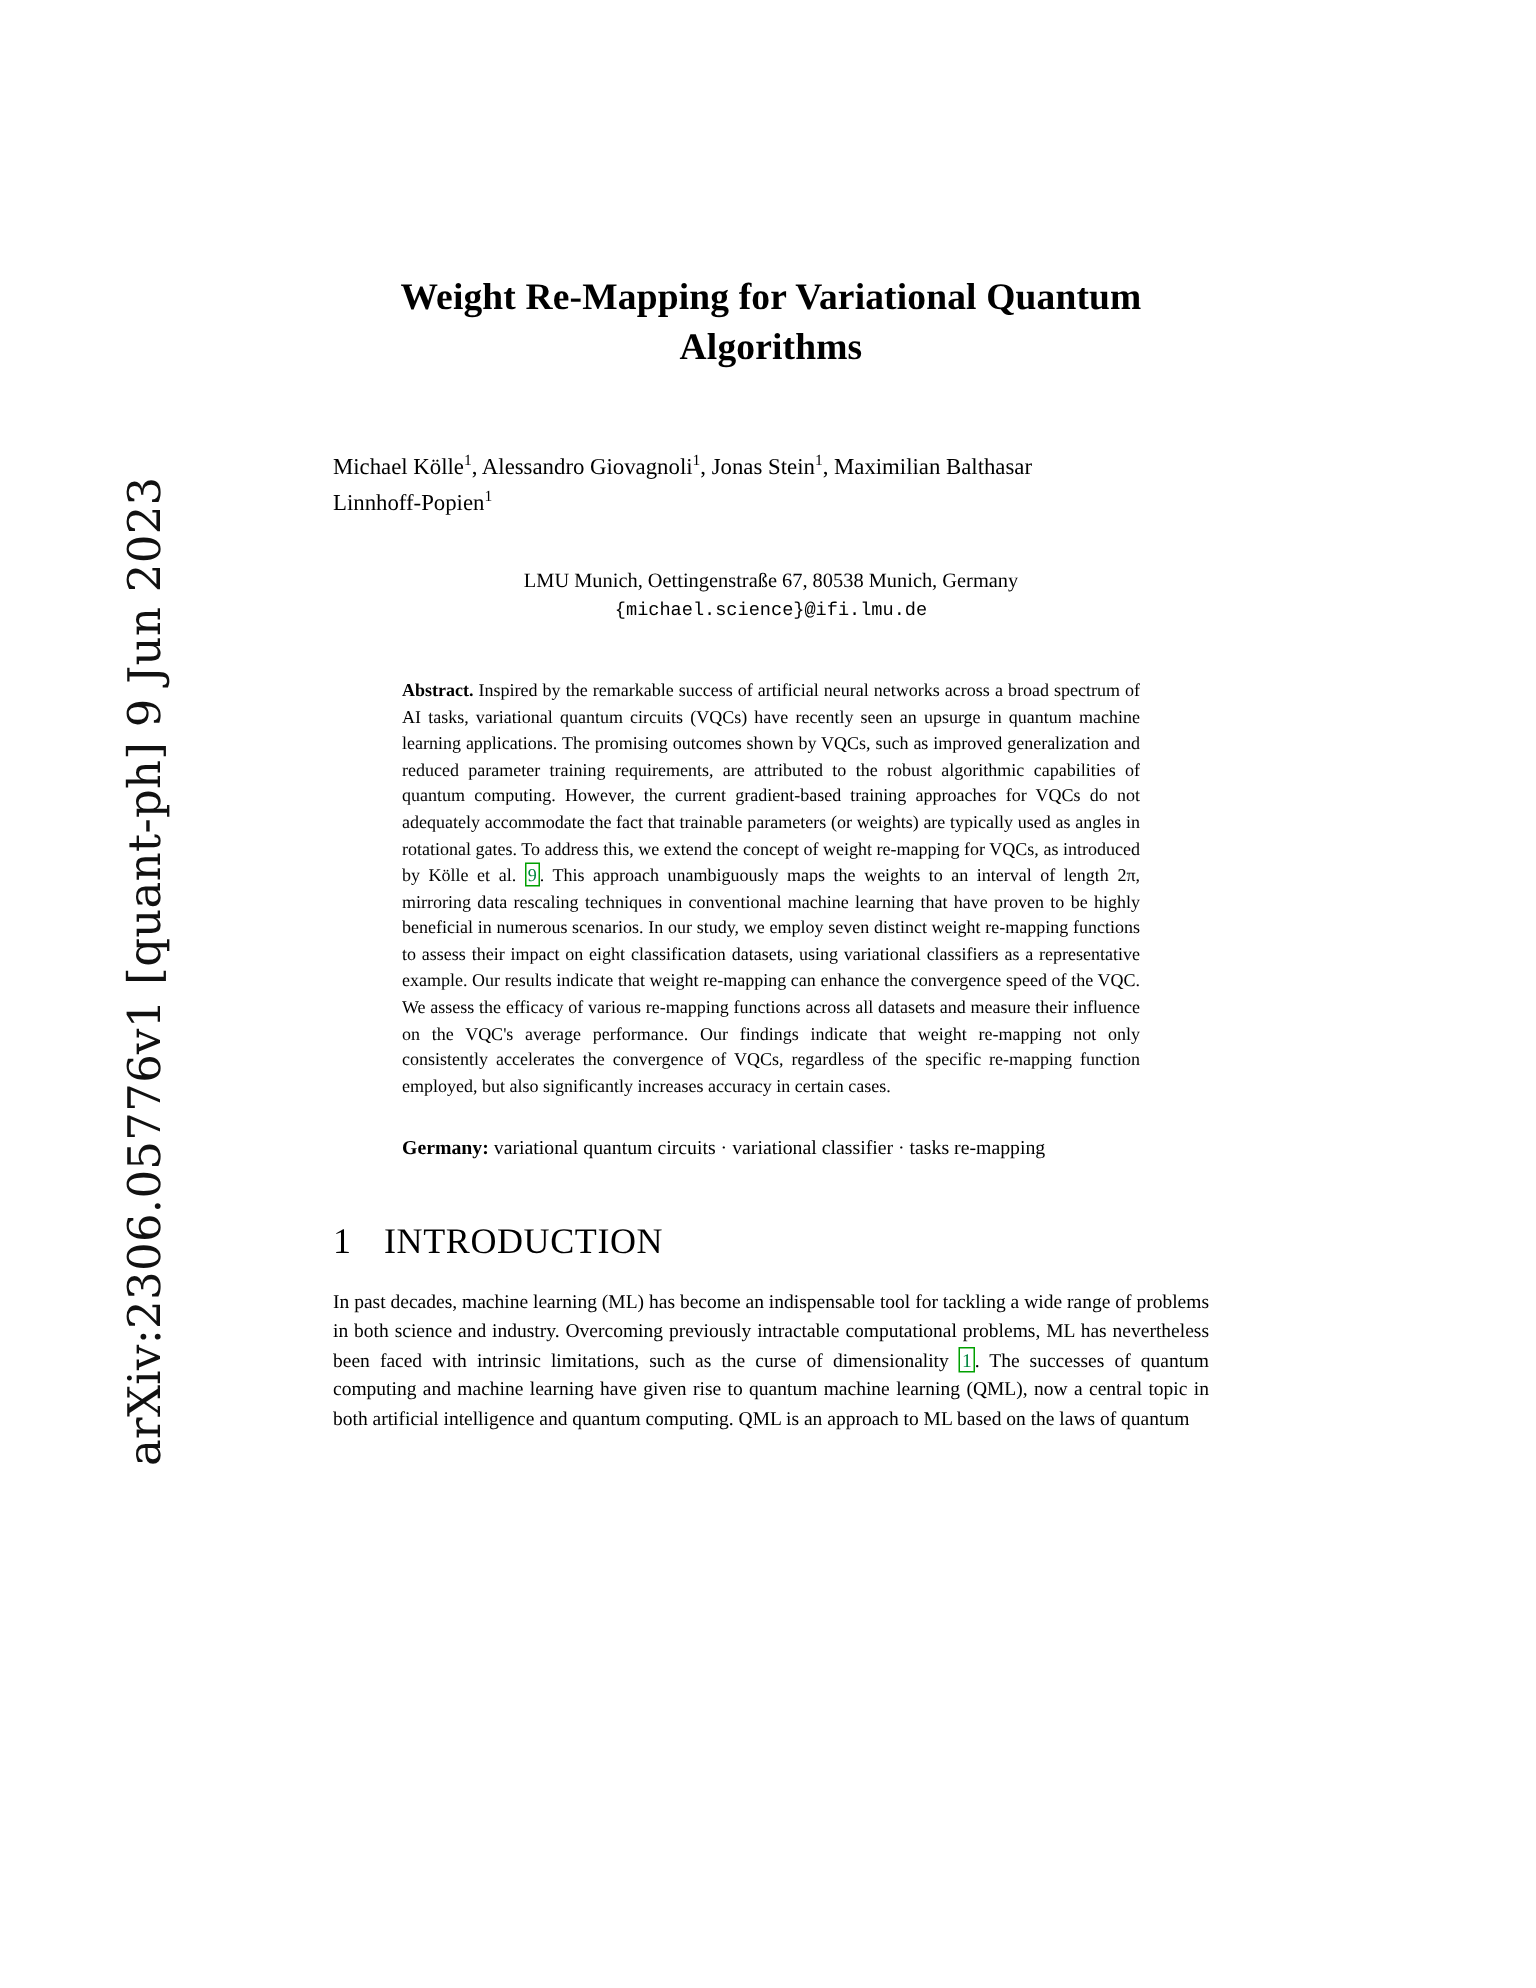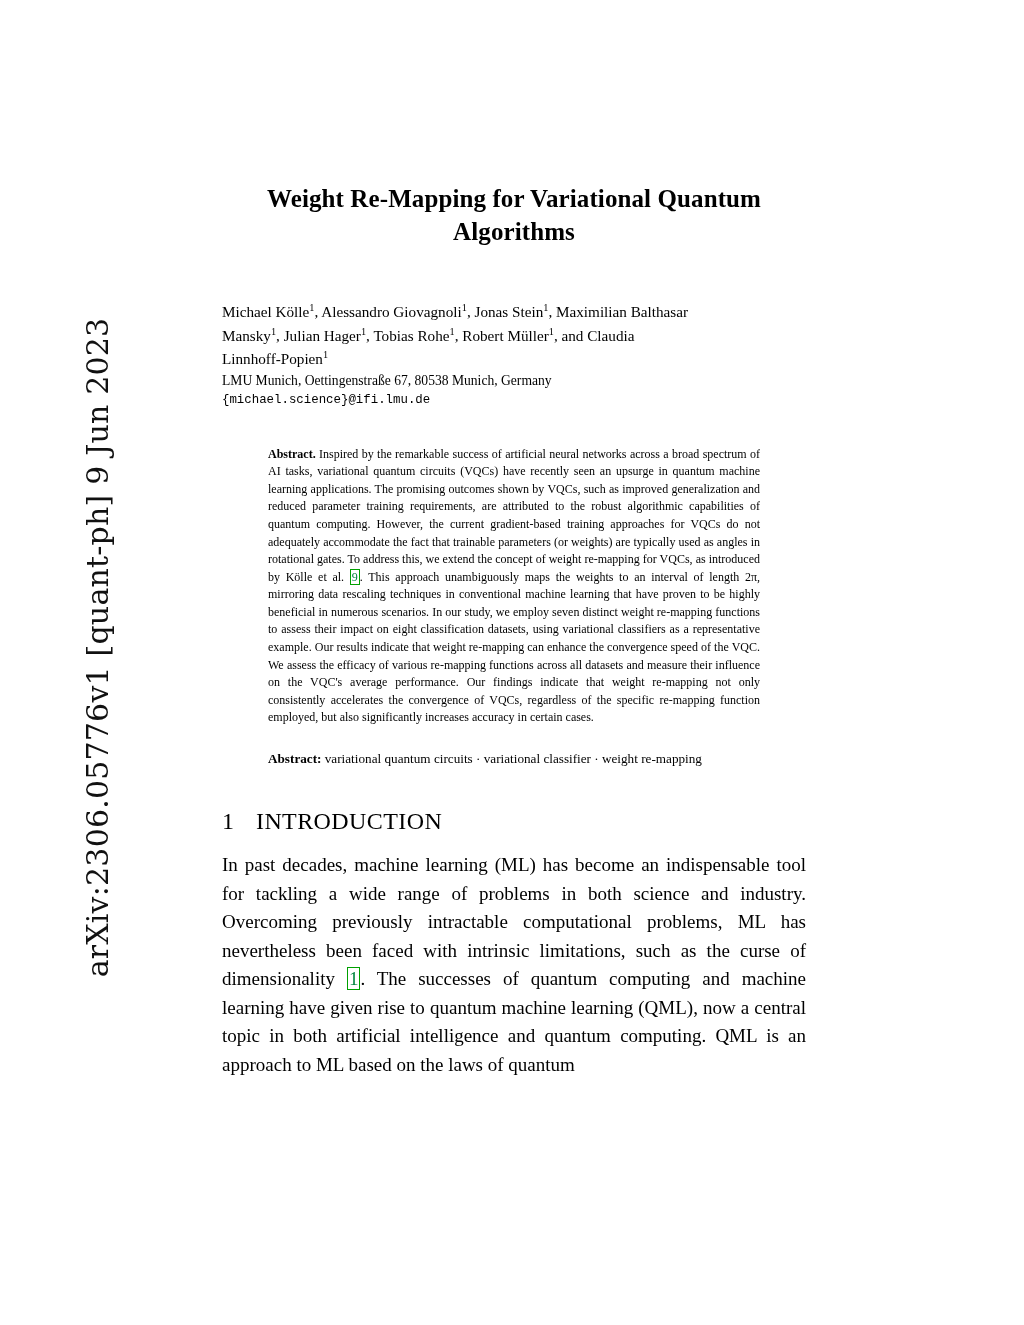--- a/index.html
+++ b/index.html
@@ -49,20 +49,22 @@
     letter-spacing: 0.1px;
   }
 
   .authors {
     margin-top: 52px;
     font-size: 15.2px;
     line-height: 1.55;
   }
 
   .affil {
+    margin-top: 30px;
+    text-align: center;
     font-size: 13.6px;
     line-height: 1.5;
   }
   .email {
     font-family: "Liberation Mono", monospace;
     font-size: 12.4px;
   }
 
   .abstract-block {
     margin: 36px 46px 0 46px;
@@ -87,21 +89,21 @@
     font-weight: normal;
     letter-spacing: 0.4px;
   }
   .section-head .num {
     display: inline-block;
     width: 34px;
   }
 
   .body-par {
     margin-top: 16px;
-    font-size: 19px;
+    font-size: 13px;
     line-height: 1.50;
     text-align: justify;
   }
 
   .cite {
     color: #00853f;
     border: 1px solid #00a000;
     padding: 0 1px;
     line-height: 1;
   }
@@ -111,37 +113,36 @@
 <body>
 
 <div class="arxiv-stamp">arXiv:2306.05776v1  [quant-ph]  9 Jun 2023</div>
 
 <div class="page">
 
   <h1 class="title">Weight Re-Mapping for Variational Quantum Algorithms</h1>
 
   <div class="authors">
     <div><span>Michael Kölle<sup>1</sup>, Alessandro Giovagnoli<sup>1</sup>, Jonas Stein<sup>1</sup>, Maximilian Balthasar</span></div>
-    <div><span>Mansky<sup>1</sup>, Julian Hager<sup>1</sup>, Tobias Rohe<sup>1</sup>, Robert Müller<sup>1</sup>, and Claudia</span></div>
     <div><span>Linnhoff-Popien<sup>1</sup></span></div>
   </div>
 
   <div class="affil">
     <div>LMU Munich, Oettingenstraße 67, 80538 Munich, Germany</div>
     <div class="email">{michael.science}@ifi.lmu.de</div>
   </div>
 
   <div class="abstract-block">
     <span class="lead">Abstract.</span>
     <span>Inspired by the remarkable success of artificial neural networks across a broad spectrum of AI tasks, variational quantum circuits (VQCs) have recently seen an upsurge in quantum machine learning applications. The promising outcomes shown by VQCs, such as improved generalization and reduced parameter training requirements, are attributed to the robust algorithmic capabilities of quantum computing. However, the current gradient-based training approaches for VQCs do not adequately accommodate the fact that trainable parameters (or weights) are typically used as angles in rotational gates. To address this, we extend the concept of weight re-mapping for VQCs, as introduced by Kölle et al. </span><span class="cite">9</span><span>. This approach unambiguously maps the weights to an interval of length 2π, mirroring data rescaling techniques in conventional machine learning that have proven to be highly beneficial in numerous scenarios. In our study, we employ seven distinct weight re-mapping functions to assess their impact on eight classification datasets, using variational classifiers as a representative example. Our results indicate that weight re-mapping can enhance the convergence speed of the VQC. We assess the efficacy of various re-mapping functions across all datasets and measure their influence on the VQC's average performance. Our findings indicate that weight re-mapping not only consistently accelerates the convergence of VQCs, regardless of the specific re-mapping function employed, but also significantly increases accuracy in certain cases.</span>
   </div>
 
   <div class="keywords">
-    <span class="lead">Abstract:</span>
-    <span>variational quantum circuits · variational classifier · weight re-mapping</span>
+    <span class="lead">Germany:</span>
+    <span>variational quantum circuits · variational classifier · tasks re-mapping</span>
   </div>
 
   <div class="section-head">
     <span class="num">1</span><span>INTRODUCTION</span>
   </div>
 
   <div class="body-par">
     <span>In past decades, machine learning (ML) has become an indispensable tool for tackling a wide range of problems in both science and industry. Overcoming previously intractable computational problems, ML has nevertheless been faced with intrinsic limitations, such as the curse of dimensionality </span><span class="cite">1</span><span>. The successes of quantum computing and machine learning have given rise to quantum machine learning (QML), now a central topic in both artificial intelligence and quantum computing. QML is an approach to ML based on the laws of quantum</span>
   </div>
 

